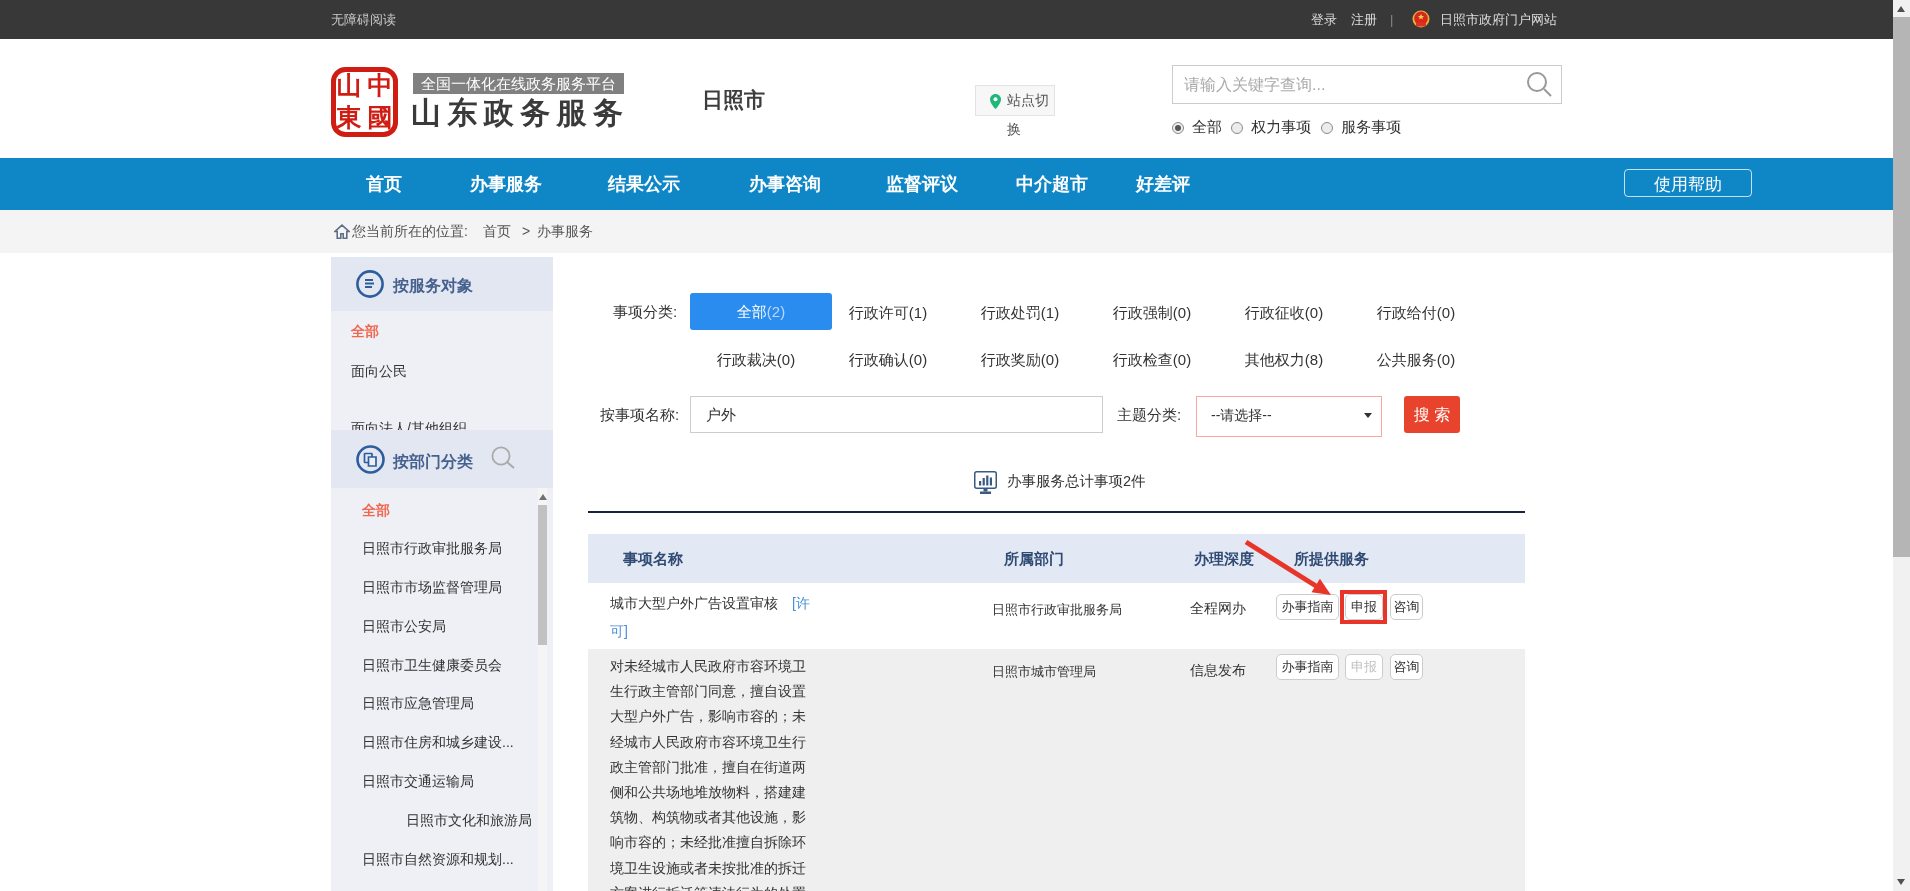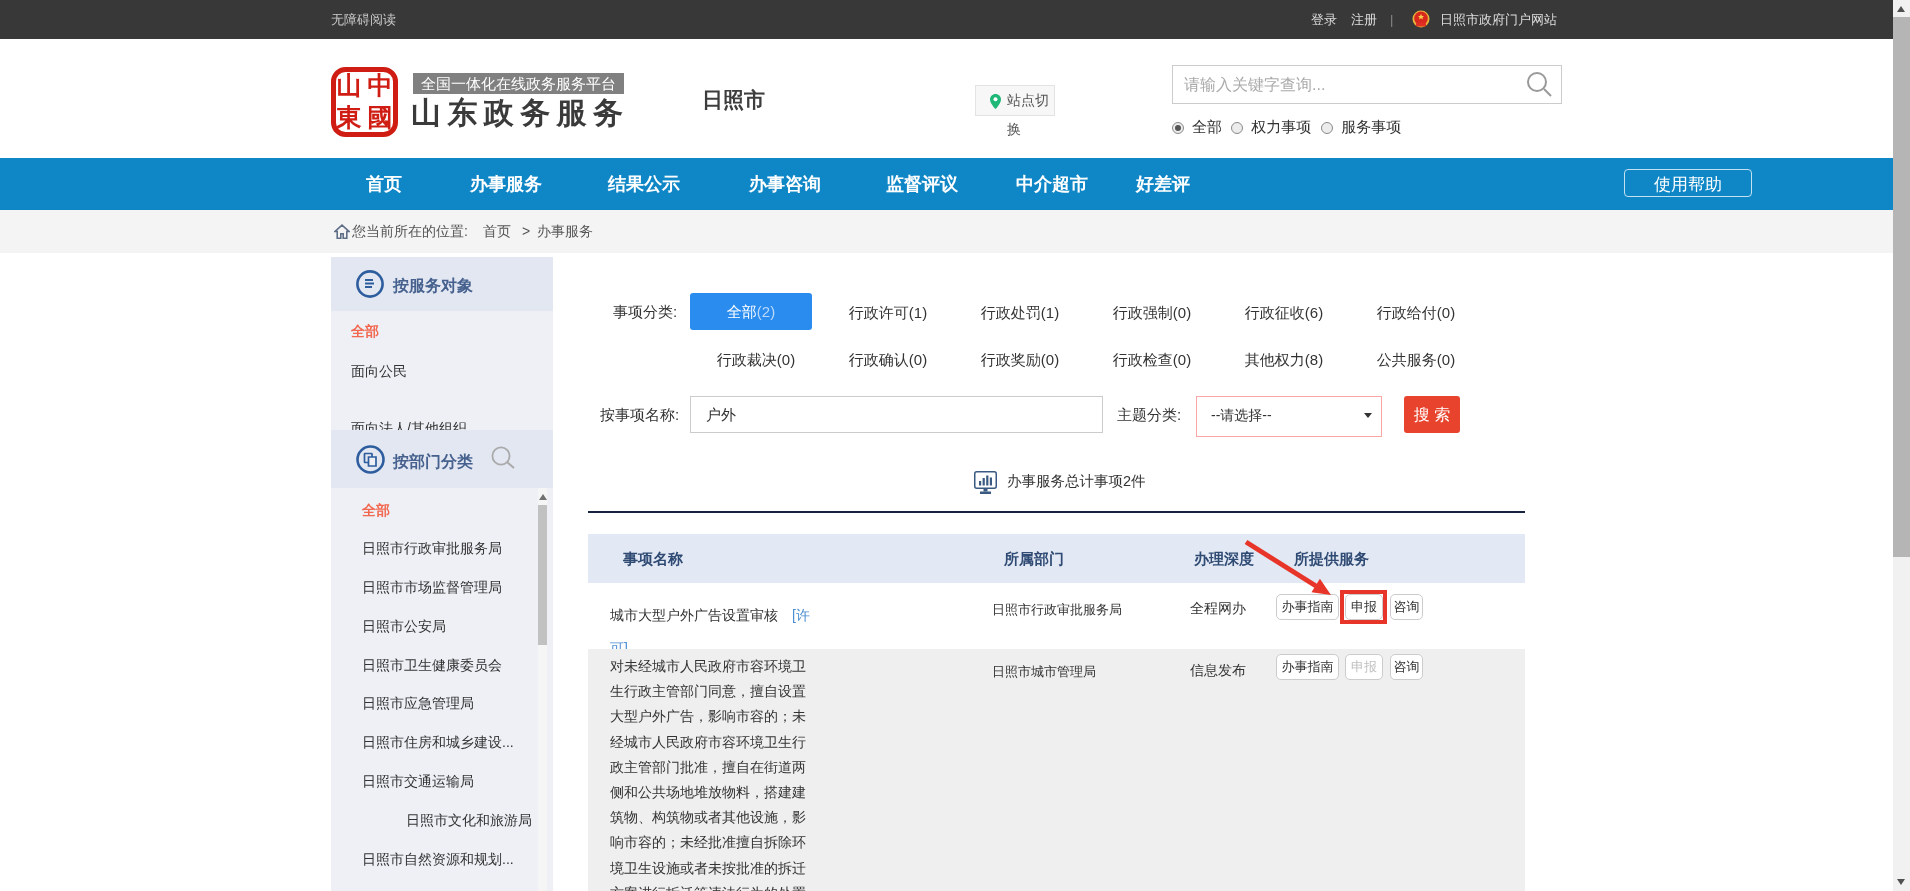--- a/index.html
+++ b/index.html
@@ -110,25 +110,25 @@
   <div class="sitem" style="left:362px; top:812px;margin-left:44px;">日照市文化和旅游局</div>
   <div class="sitem" style="left:362px; top:851px;">日照市自然资源和规划...</div>
 
   <div class="abs" style="left:538px; top:488px; width:9px; height:403px; background:#f5f5f5;"></div>
   <div class="abs" style="left:538px; top:505px; width:9px; height:140px; background:#c1c1c1;"></div>
   <div class="abs" style="left:538.5px; top:494px; width:0; height:0; border-left:4px solid transparent; border-right:4px solid transparent; border-bottom:6px solid #707070;"></div>
 </div>
 
 <div id="main">
   <span class="abs" style="left:613px; top:303px; font-size:15px; color:#333;">事项分类:</span>
-  <div class="abs" style="left:690px; top:293px; width:122px; height:37px; background:#2a8cef; border-radius:3px; color:#fff; font-size:15px; text-align:center; line-height:37px;">全部<span style="color:#b9d8f9;">(2)</span></div>
+  <div class="abs" style="left:690px; top:293px; width:142px; height:37px; background:#2a8cef; border-radius:3px; color:#fff; font-size:15px; text-align:center; line-height:37px;">全部<span style="color:#b9d8f9;">(2)</span></div>
   <span class="cat" style="left:822px; top:304px;">行政许可(1)</span>
   <span class="cat" style="left:954px; top:304px;">行政处罚(1)</span>
   <span class="cat" style="left:1086px; top:304px;">行政强制(0)</span>
-  <span class="cat" style="left:1218px; top:304px;">行政征收(6)</span>
+  <span class="cat" style="left:1218px; top:304px;">行政征收(0)</span>
   <span class="cat" style="left:1350px; top:304px;">行政给付(0)</span>
   <span class="cat" style="left:690px; top:351px;">行政裁决(0)</span>
   <span class="cat" style="left:822px; top:351px;">行政确认(0)</span>
   <span class="cat" style="left:954px; top:351px;">行政奖励(0)</span>
   <span class="cat" style="left:1086px; top:351px;">行政检查(0)</span>
   <span class="cat" style="left:1218px; top:351px;">其他权力(8)</span>
   <span class="cat" style="left:1350px; top:351px;">公共服务(0)</span>
 
   <span class="abs" style="left:600px; top:406px; font-size:15px; color:#333;">按事项名称:</span>
   <div class="abs" style="left:690px; top:396px; width:413px; height:37px; border:1px solid #ccc; background:#fff;">
@@ -153,21 +153,21 @@
   <span class="abs" style="left:1007px; top:472px; font-size:14.5px; color:#333;">办事服务总计事项2件</span>
   <div class="abs" style="left:588px; top:511px; width:937px; height:2px; background:#16243f;"></div>
 
   <div class="abs" style="left:588px; top:534px; width:937px; height:49px; background:#e2e8f4;">
     <span class="th" style="left:35px;">事项名称</span>
     <span class="th" style="left:416px;">所属部门</span>
     <span class="th" style="left:606px;">办理深度</span>
     <span class="th" style="left:706px;">所提供服务</span>
   </div>
   <div class="abs" style="left:588px; top:583px; width:937px; height:66px; background:#ffffff;">
-    <div style="position:absolute; left:22px; top:16px; width:204px; font-size:14px; color:#333; line-height:33px;">城市大型户外广告设置审核　<span style="color:#4a8ed2;">[许可]</span></div>
+    <div style="position:absolute; left:22px; top:6px; width:204px; font-size:14px; color:#333; line-height:28px;">城市大型户外广告设置审核　<span style="color:#4a8ed2;">[许可]</span></div>
     <span style="position:absolute; left:404px; top:18px; font-size:13px; color:#333;">日照市行政审批服务局</span>
     <span style="position:absolute; left:602px; top:17px; font-size:14px; color:#333;">全程网办</span>
     <div class="btn" style="left:688px; top:11px; width:63px;">办事指南</div>
     <div class="btn" style="left:757px; top:11px; width:38px;">申报</div>
     <div class="btn" style="left:802px; top:11px; width:33px;">咨询</div>
   </div>
   <div class="abs" style="left:588px; top:649px; width:937px; height:242px; background:#efefef;">
     <div style="position:absolute; left:22px; top:5px; width:204px; font-size:14px; color:#333; line-height:25.2px;">对未经城市人民政府市容环境卫生行政主管部门同意，擅自设置大型户外广告，影响市容的；未经城市人民政府市容环境卫生行政主管部门批准，擅自在街道两侧和公共场地堆放物料，搭建建筑物、构筑物或者其他设施，影响市容的；未经批准擅自拆除环境卫生设施或者未按批准的拆迁方案进行拆迁等违法行为的处置</div>
     <span style="position:absolute; left:404px; top:14px; font-size:13px; color:#333;">日照市城市管理局</span>
     <span style="position:absolute; left:602px; top:13px; font-size:14px; color:#333;">信息发布</span>

